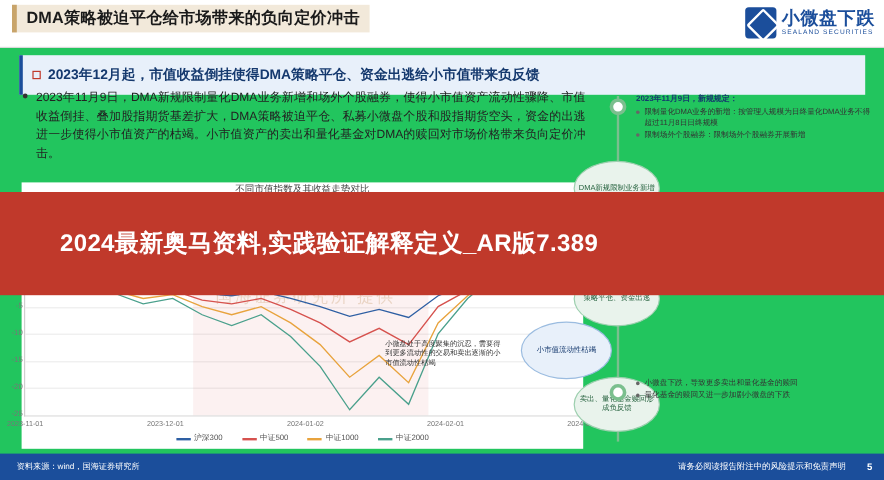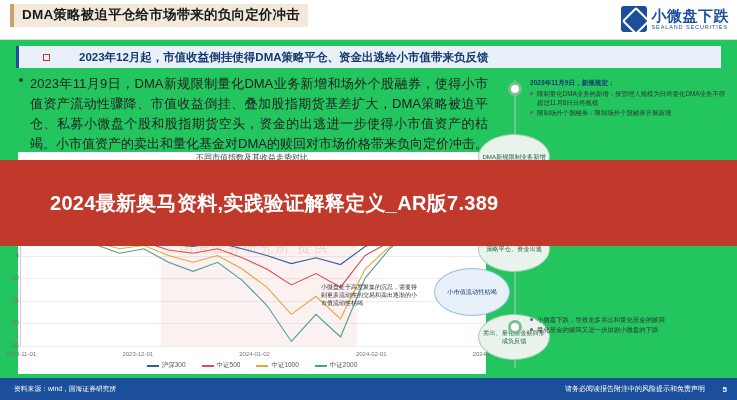--- a/index.html
+++ b/index.html
@@ -75,27 +75,26 @@
     position: absolute;
     left: 0; top: 39px;
     width: 737px; height: 1px;
     background: #d9d9d9;
   }
 
   
   .subtitle-bar {
     position: absolute;
     left: 16px; top: 46px;
-    width: 705px; height: 22px;
+    width: 705px; height: 33px;
     background: #e8f0fa;
     border-left: 3px solid #1b4e9b;
     display: flex;
     align-items: center;
-    padding-left: 24px;
-    gap: 23px;
+    padding-left: 8px;
   }
   .subtitle-square {
     width: 7px; height: 7px;
     border: 1.5px solid #c0392b;
     margin-right: 6px;
     flex: 0 0 auto;
   }
   .subtitle-text {
     font-size: 11.5px;
     font-weight: bold;
@@ -105,21 +104,21 @@
 
   
   .left-col {
     position: absolute;
     left: 18px; top: 74px;
     width: 470px; height: 300px;
   }
   .bullet-block {
     position: relative;
     padding-left: 12px;
-    font-size: 13px;
+    font-size: 10px;
     line-height: 1.55;
     color: #222;
     text-align: justify;
   }
   .bullet-block::before {
     content: "";
     position: absolute;
     left: 1px; top: 4px;
     width: 4px; height: 4px;
     border-radius: 50%;

